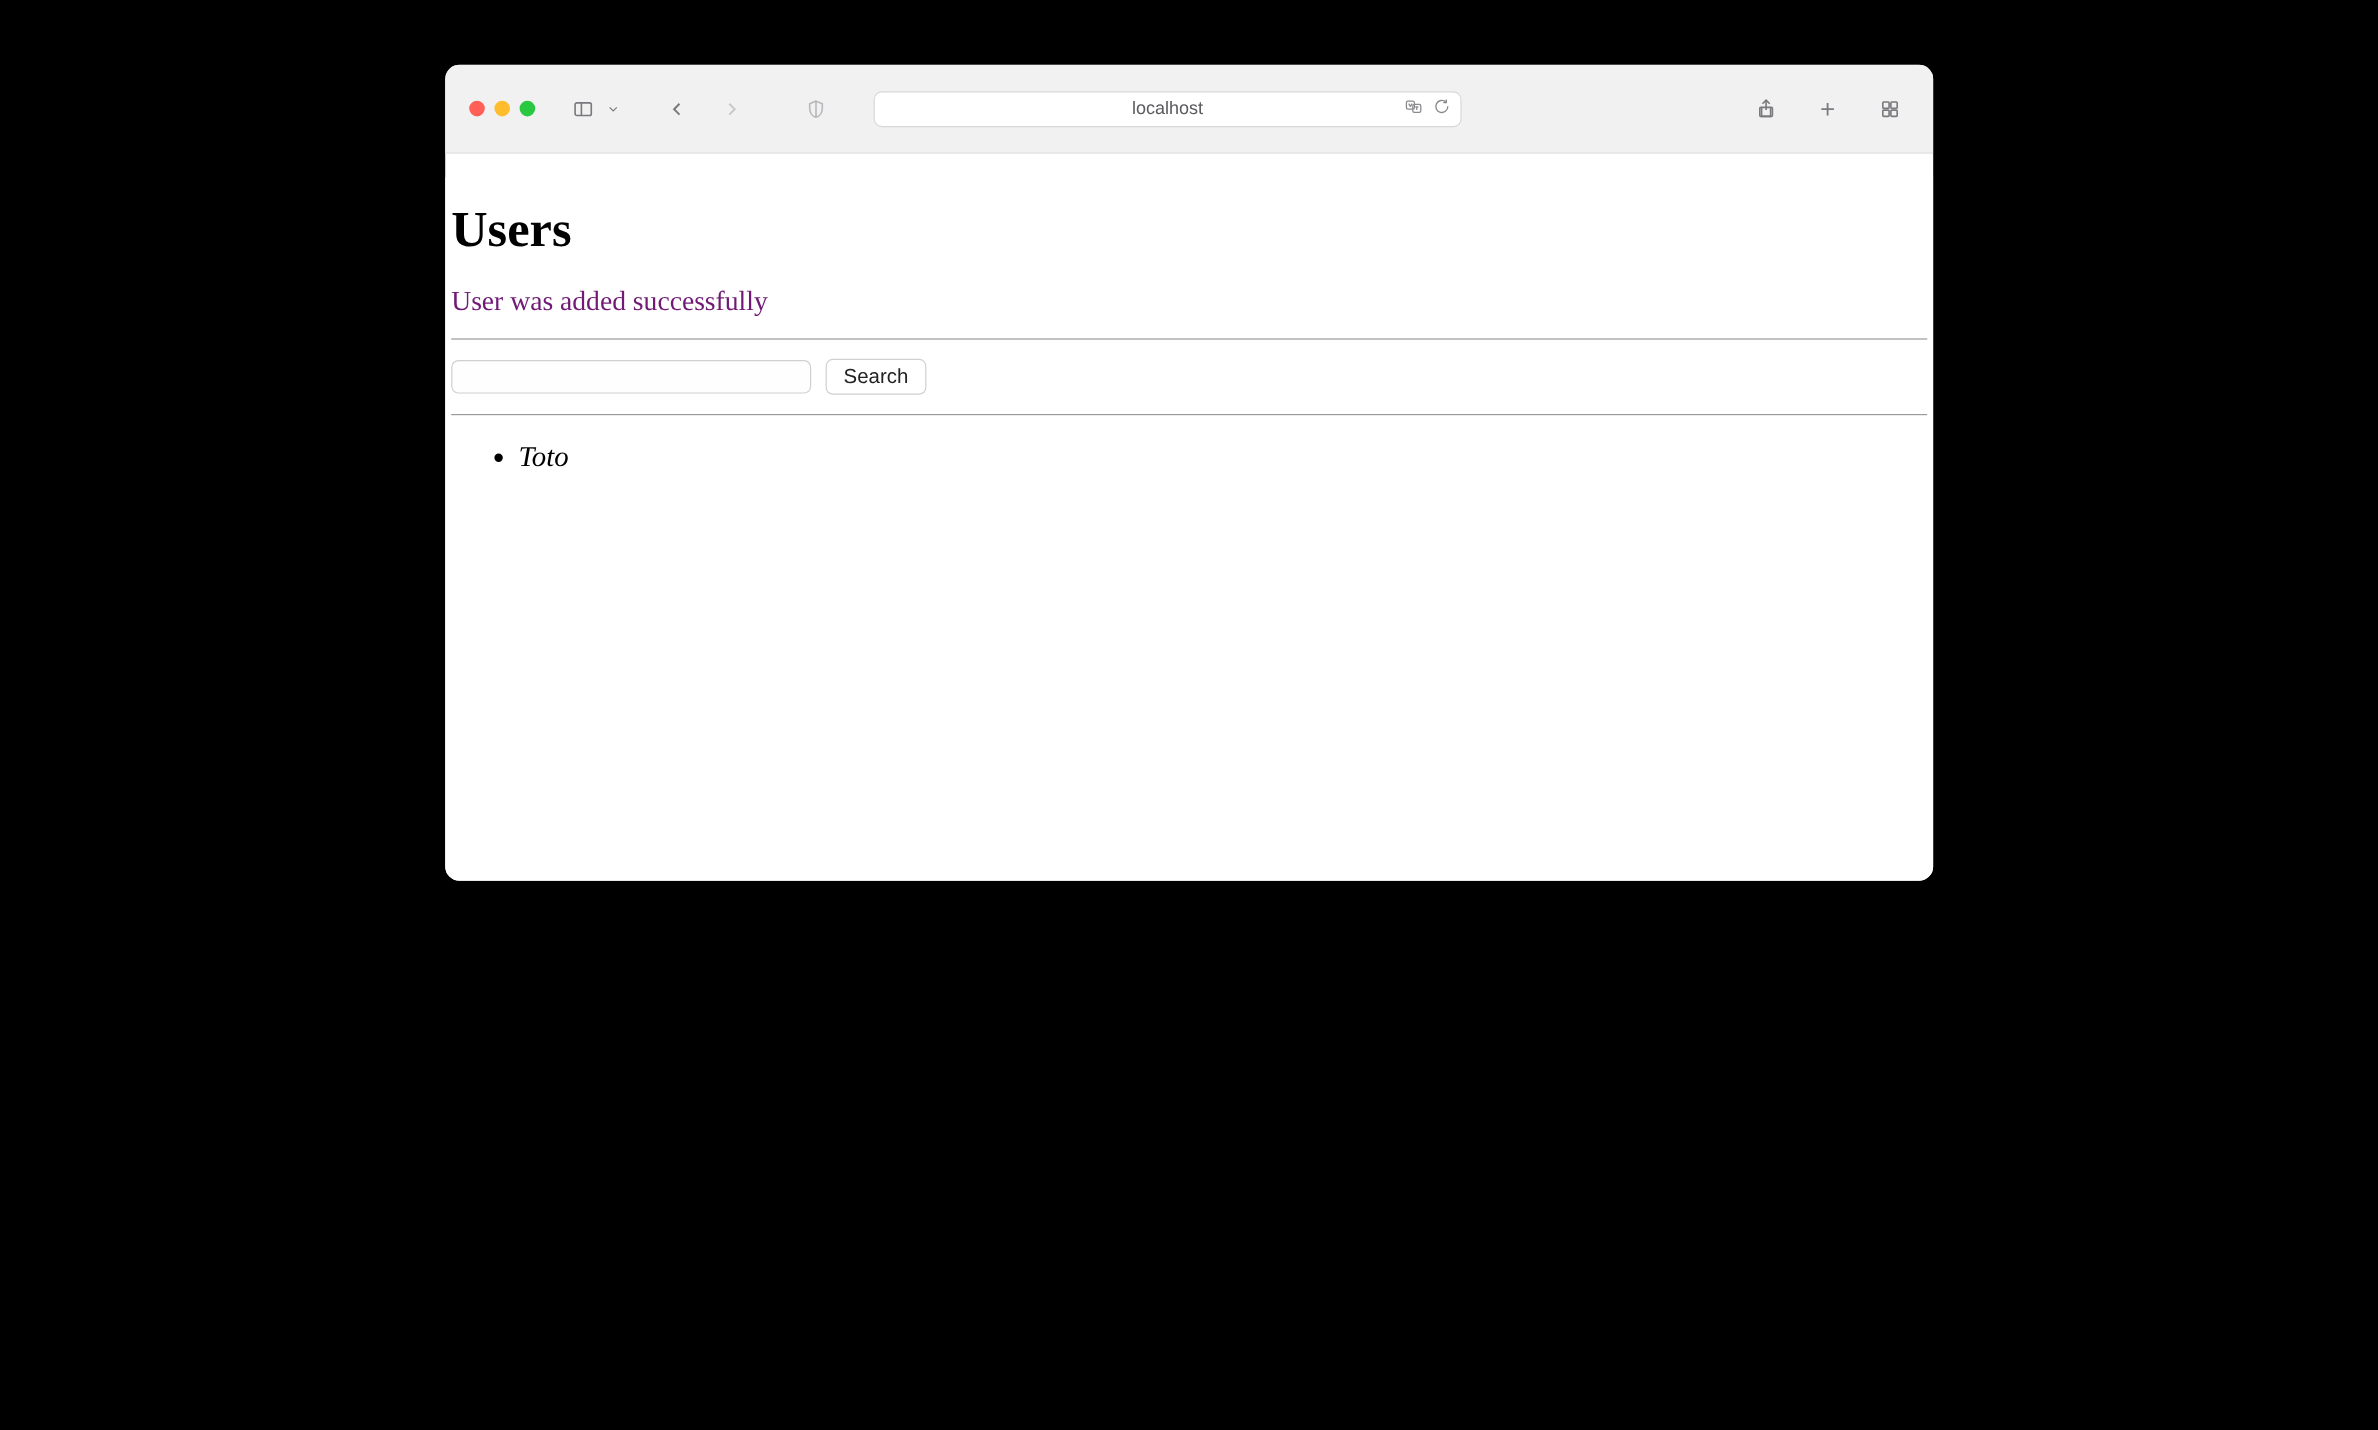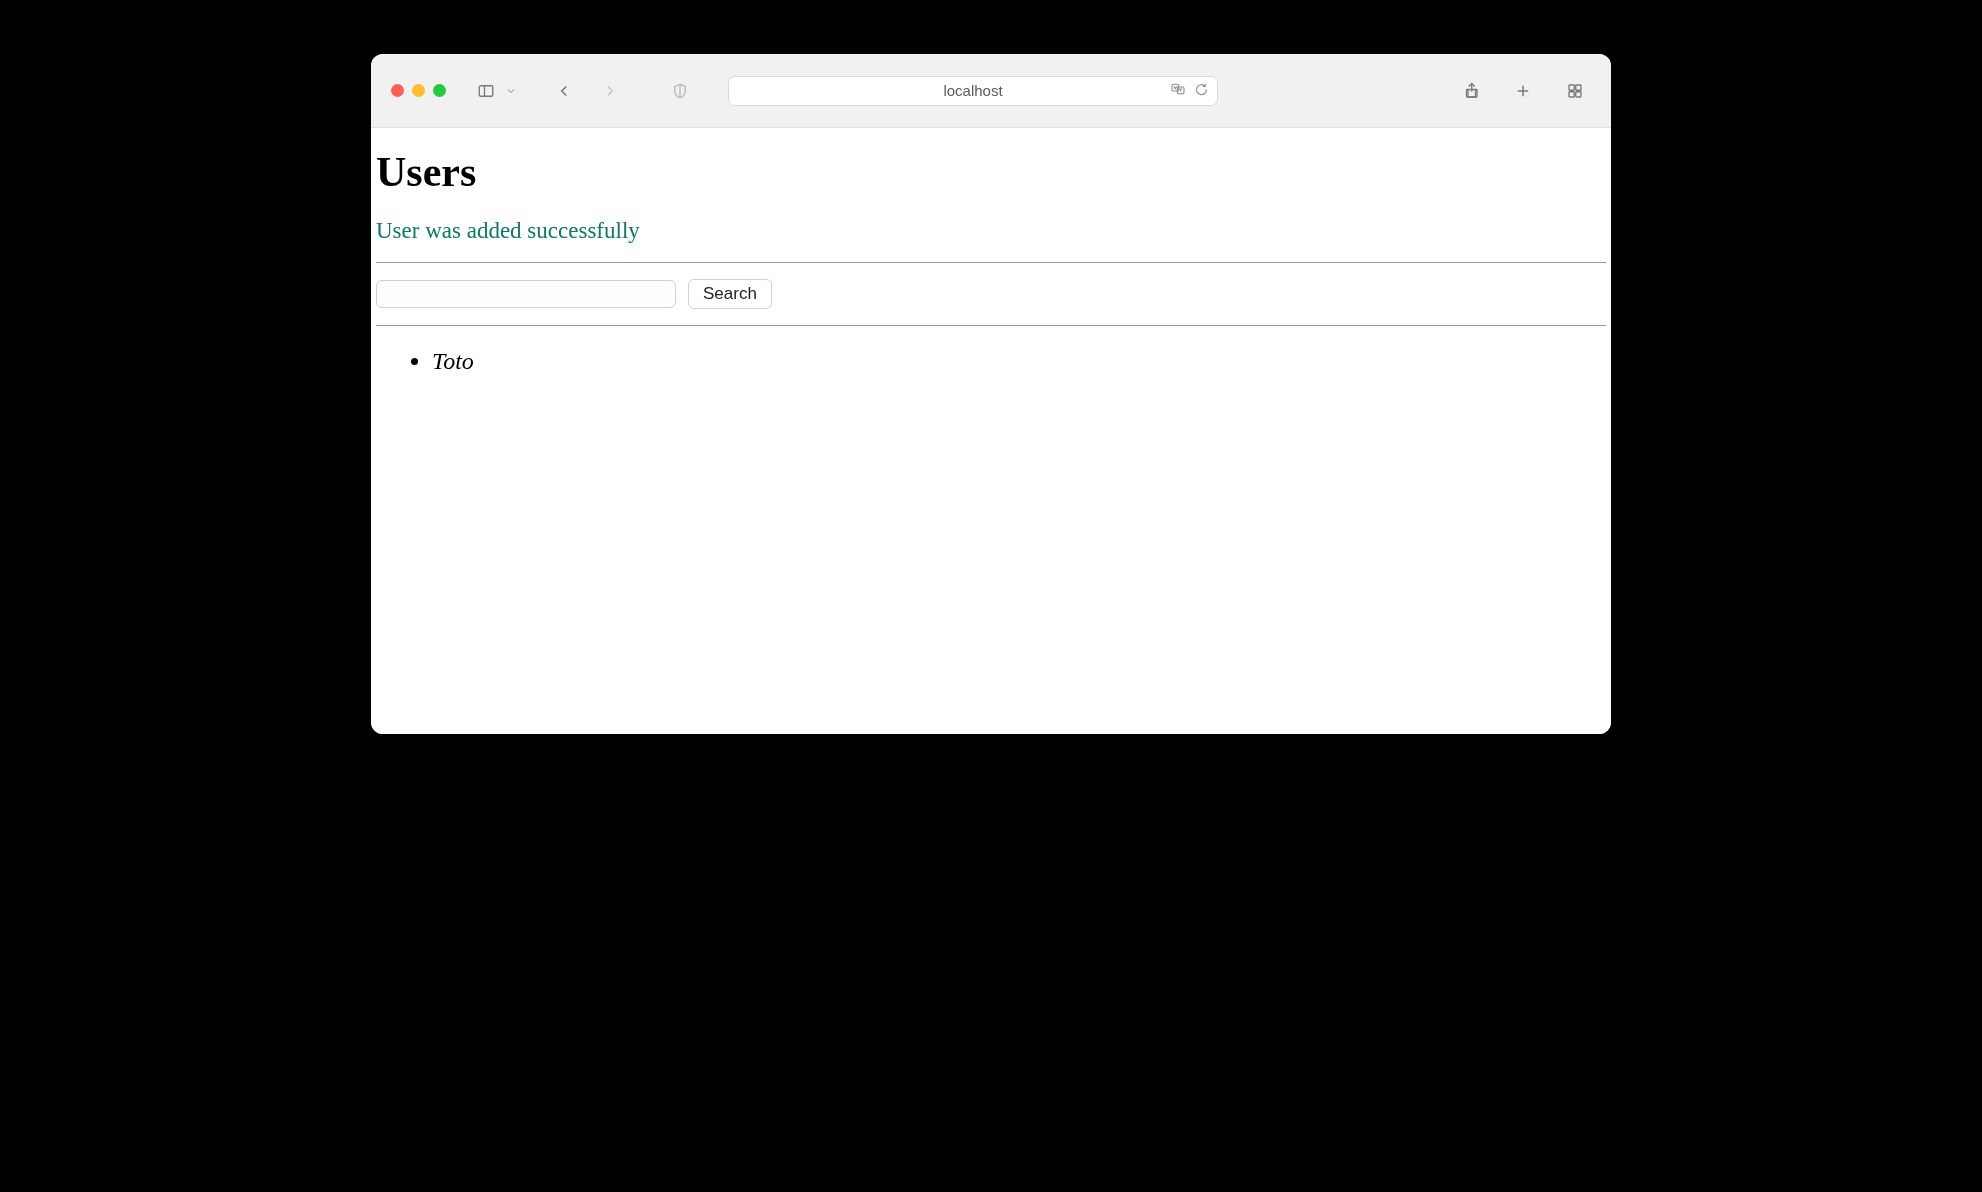--- a/index.html
+++ b/index.html
@@ -20,20 +20,21 @@
     
     .browser-window {
       width: 1240px;
       height: 680px;
       background: #fff;
       border-radius: 12px;
       overflow: hidden;
       box-shadow: 0 20px 60px rgba(0,0,0,0.5);
       display: flex;
       flex-direction: column;
+      gap: 20px;
     }
     
     .browser-chrome {
       background: #f1f1f2;
       height: 74px;
       border-bottom: 1px solid #e0e0e2;
       display: flex;
       align-items: center;
       padding: 0 20px;
       gap: 8px;
@@ -128,21 +129,21 @@
     }
     
     .page-title {
       font-size: 42px;
       font-weight: bold;
       margin-bottom: 22px;
       margin-top: 8px;
     }
     
     .success-message {
-      color: #0f766e;
+      color: #701a75;
       font-size: 23px;
       margin-bottom: 18px;
     }
     
     hr {
       border: none;
       border-top: 1px solid #9a9a9a;
       margin: 0;
     }
     

